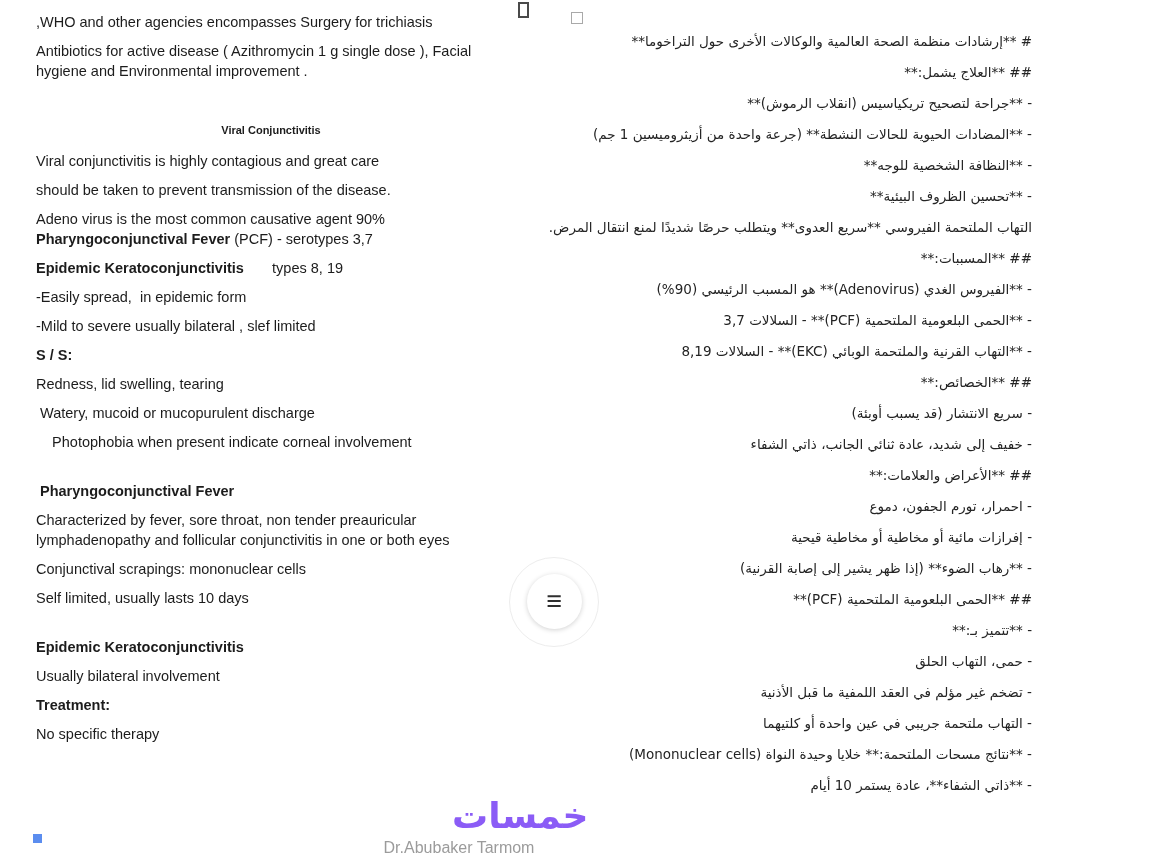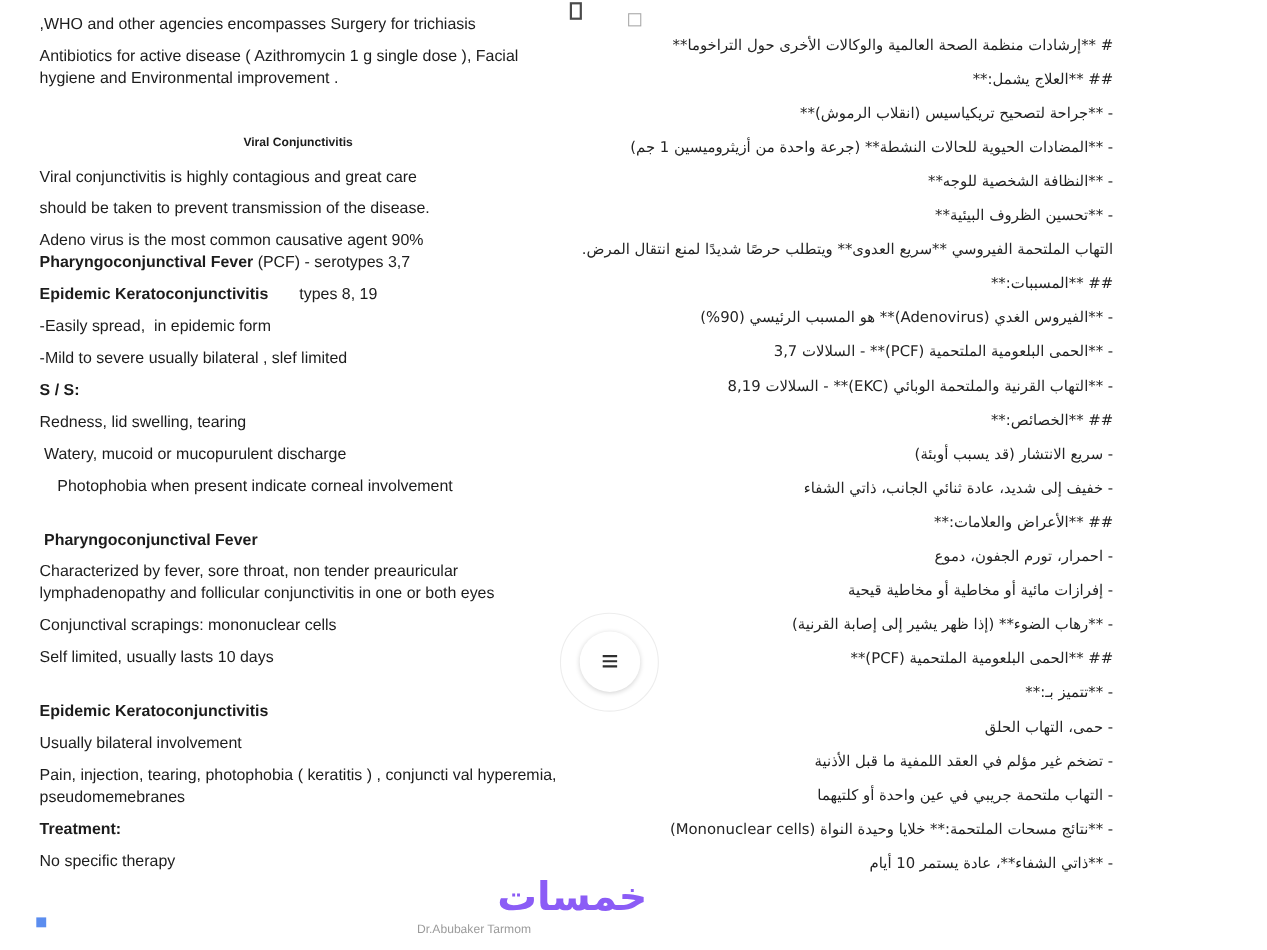--- a/index.html
+++ b/index.html
@@ -4,20 +4,21 @@
 <style>
   html, body { margin: 0; padding: 0; background: #ffffff; }
   .page {
     position: relative;
     width: 1040px;
     height: 864px;
     background: #ffffff;
     overflow: hidden;
     font-family: "Liberation Sans", sans-serif;
     color: #1b1b1b;
+    padding-left: 20px;
   }
 
   
   .left-panel {
     position: absolute;
     left: 36px;
     top: 12px;
     width: 470px;
   }
   .lp-block {
@@ -94,22 +95,22 @@
     font-size: 36px;
     font-weight: bold;
     color: #8b5cf6;
     direction: rtl;
   }
   .author {
     position: absolute;
     left: 379px;
     top: 839px;
     width: 160px;
-    text-align: left;
-    font-size: 11px;
+    text-align: center;
+    font-size: 16px;
     color: #9b9b9b;
   }
 
   
   .marker { position: absolute; box-sizing: border-box; }
   .marker-tl  { left: 518px; top: 2px;  width: 11px; height: 16px; border: 2px solid #4a4a4a; background:#fff; }
   .marker-a   { left: 571px; top: 12px; width: 12px; height: 12px; border: 1px solid #a9a9a9; background:#fff; }
   .marker-b   { left: 1091px; top: 14px; width: 12px; height: 12px; border: 1px solid #a9a9a9; background:#fff; }
   .marker-tr  { left: 1125px; top: 0px; width: 12px; height: 15px; border: 2px solid #4a4a4a; background:#fff; }
   .marker-blue{ left: 33px;  top: 834px; width: 9px; height: 9px; background: #5b8def; }
@@ -154,21 +155,20 @@
       <p class="lp-block line"><span class="lp-bold"></span><span>Characterized by fever, sore throat, non tender preauricular lymphadenopathy and follicular conjunctivitis in one or both eyes</span></p>
 
       <p class="lp-block line"><span class="lp-bold"></span><span>Conjunctival scrapings: mononuclear cells</span></p>
 
       <p class="lp-block line"><span class="lp-bold"></span><span>Self limited, usually lasts 10 days</span></p>
 
       <p class="lp-block section"><span class="lp-bold">Epidemic Keratoconjunctivitis</span><span></span></p>
 
       <p class="lp-block line"><span class="lp-bold"></span><span>Usually bilateral involvement</span></p>
 
-      <p class="lp-block line"><span class="lp-bold"></span><span>Pain, injection, tearing, photophobia ( keratitis ) , conjuncti val hyperemia, pseudomemebranes</span></p>
 
       <p class="lp-block line"><span class="lp-bold">Treatment:</span><span></span></p>
 
       <p class="lp-block line"><span class="lp-bold"></span><span>No specific therapy</span></p>
     </div>
 
   <div class="right-panel">
 
       <div class="rp-line"># **إرشادات منظمة الصحة العالمية والوكالات الأخرى حول التراخوما**</div>
 

